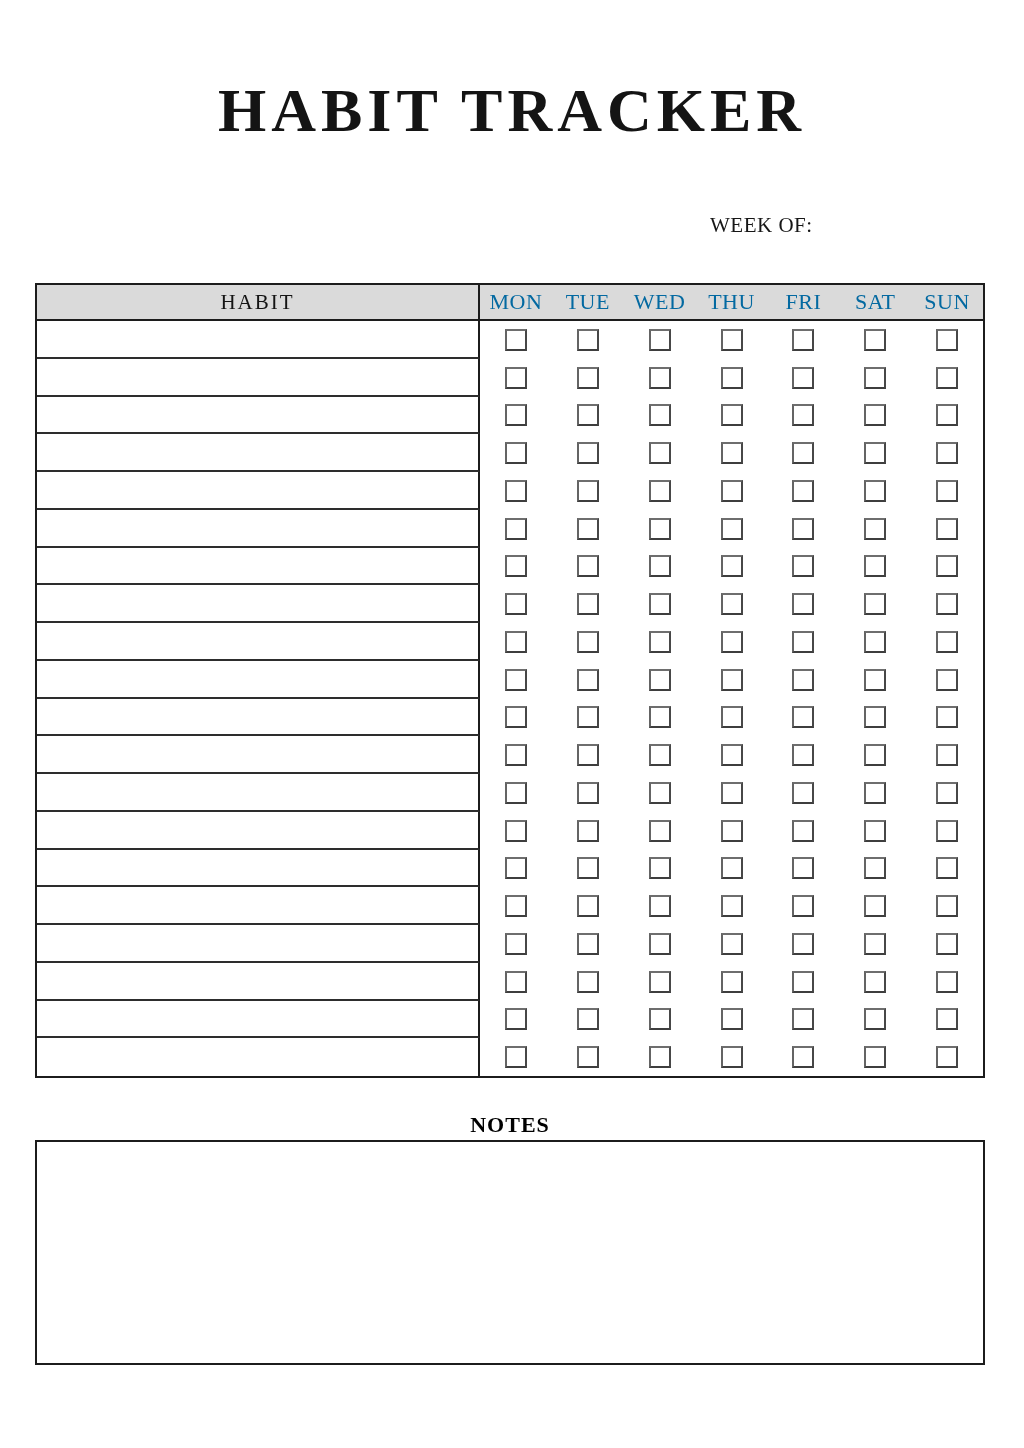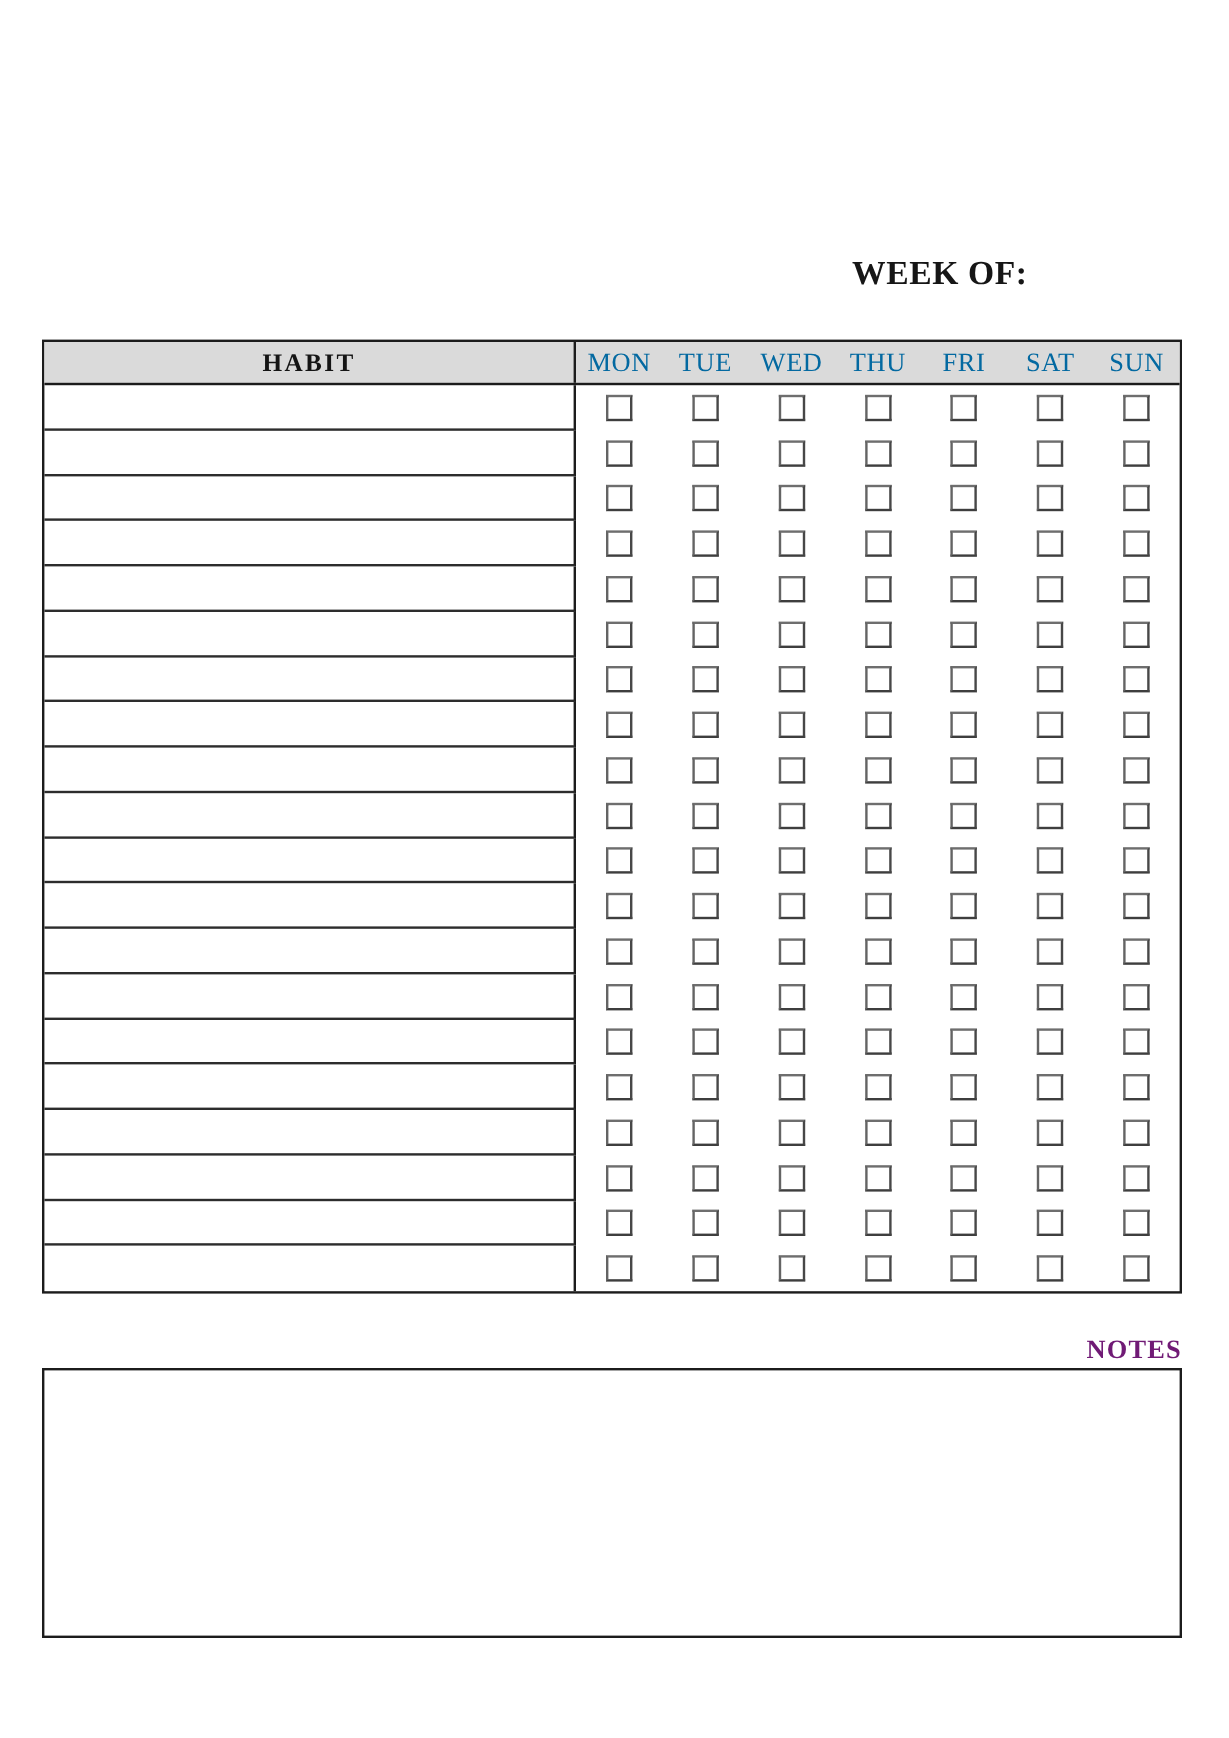--- a/index.html
+++ b/index.html
@@ -24,22 +24,22 @@
     font-weight: 700;
     letter-spacing: 5px;
     line-height: 1.1;
     color: #141414;
   }
 
   .week-of {
     position: absolute;
     top: 213px;
     left: 710px;
-    font-size: 28px;
-    font-weight: 700;
+    font-size: 21px;
+    font-weight: 400;
     letter-spacing: 0.5px;
     color: #161616;
   }
 
   .tracker {
     position: absolute;
     top: 283px;
     left: 35px;
     width: 950px;
     height: 795px;
@@ -58,21 +58,21 @@
   }
 
   .habit-th {
     width: 443px;
     flex: 0 0 443px;
     border-right: 2px solid #1c1c1c;
     display: flex;
     align-items: center;
     justify-content: center;
     font-size: 21px;
-    font-weight: 700;
+    font-weight: 400;
     letter-spacing: 2px;
     color: #141414;
     text-align: right;
   }
 
   .day-headers {
     flex: 1;
     display: flex;
   }
 
@@ -129,44 +129,45 @@
     border-bottom-color: #3e3e3e;
     border-right-color: #474747;
     display: inline-block;
   }
 
   .notes-label {
     position: absolute;
     top: 1112px;
     left: 35px;
     width: 950px;
-    text-align: right;
+    text-align: center;
     font-size: 22px;
     font-weight: 700;
     letter-spacing: 1px;
-    color: #701a75;
+    color: #000000;
   }
 
   .notes-box {
     position: absolute;
     top: 1140px;
     left: 35px;
     width: 950px;
     height: 225px;
     border: 2px solid #1c1c1c;
     background: #ffffff;
     font-size: 18px;
     padding: 10px;
   }
 </style>
 </head>
 <body>
 
 <div class="page">
 
+  <h1 class="title">HABIT TRACKER</h1>
 
   <div class="week-of">WEEK OF:</div>
 
   <div class="tracker">
     <div class="thead">
       <div class="habit-th">HABIT</div>
       <div class="day-headers">
           <div class="day-th">MON</div>
           <div class="day-th">TUE</div>
           <div class="day-th">WED</div>

